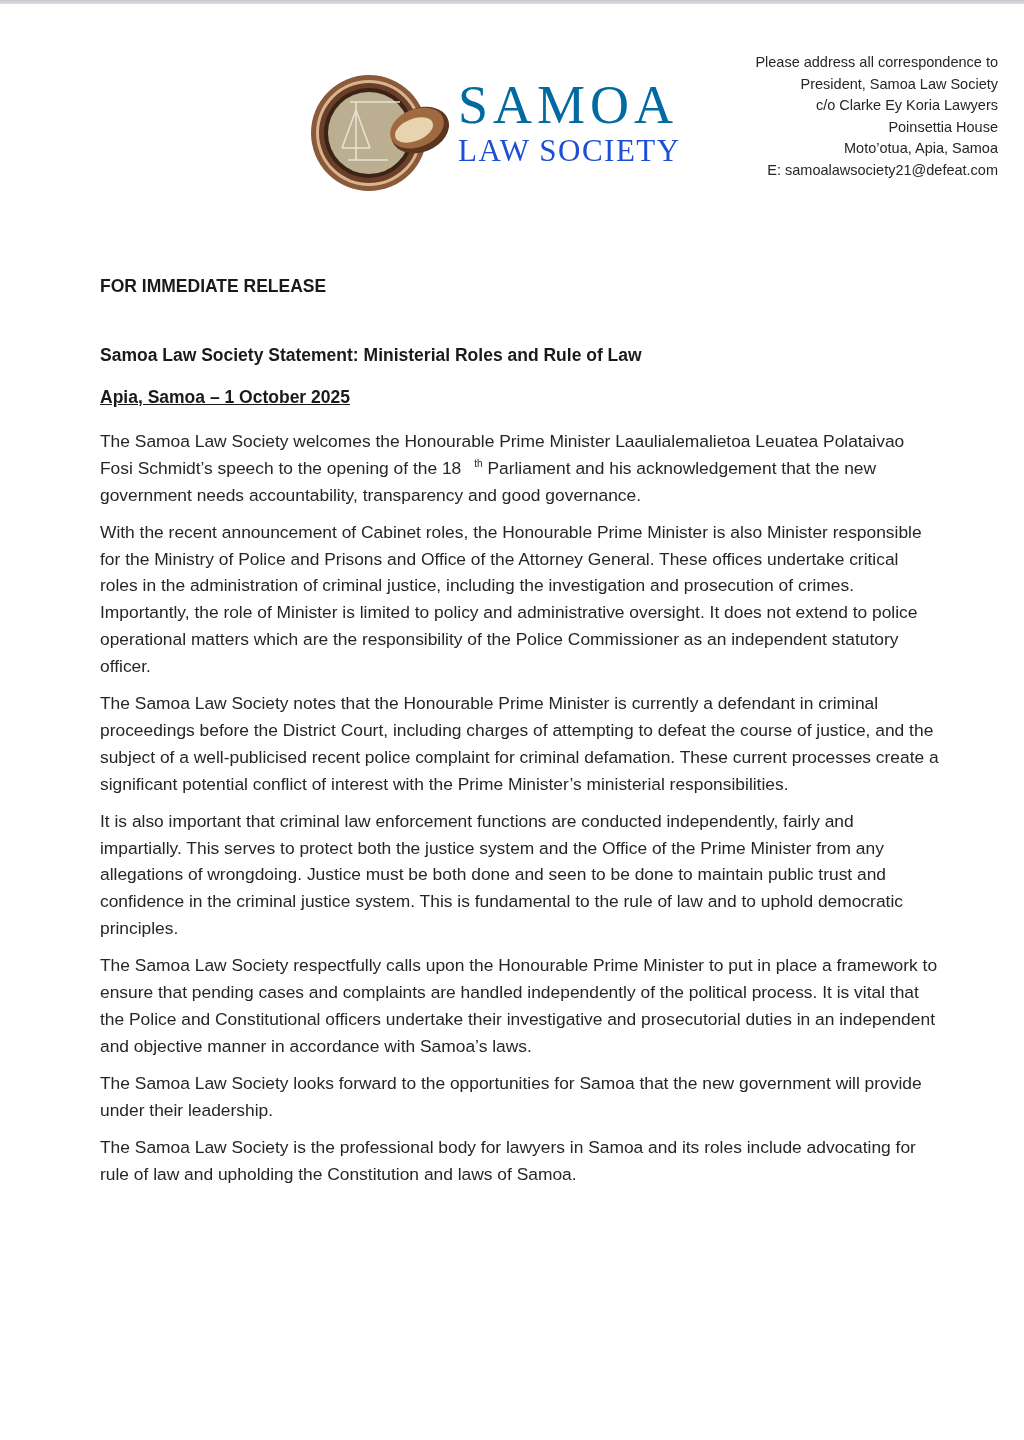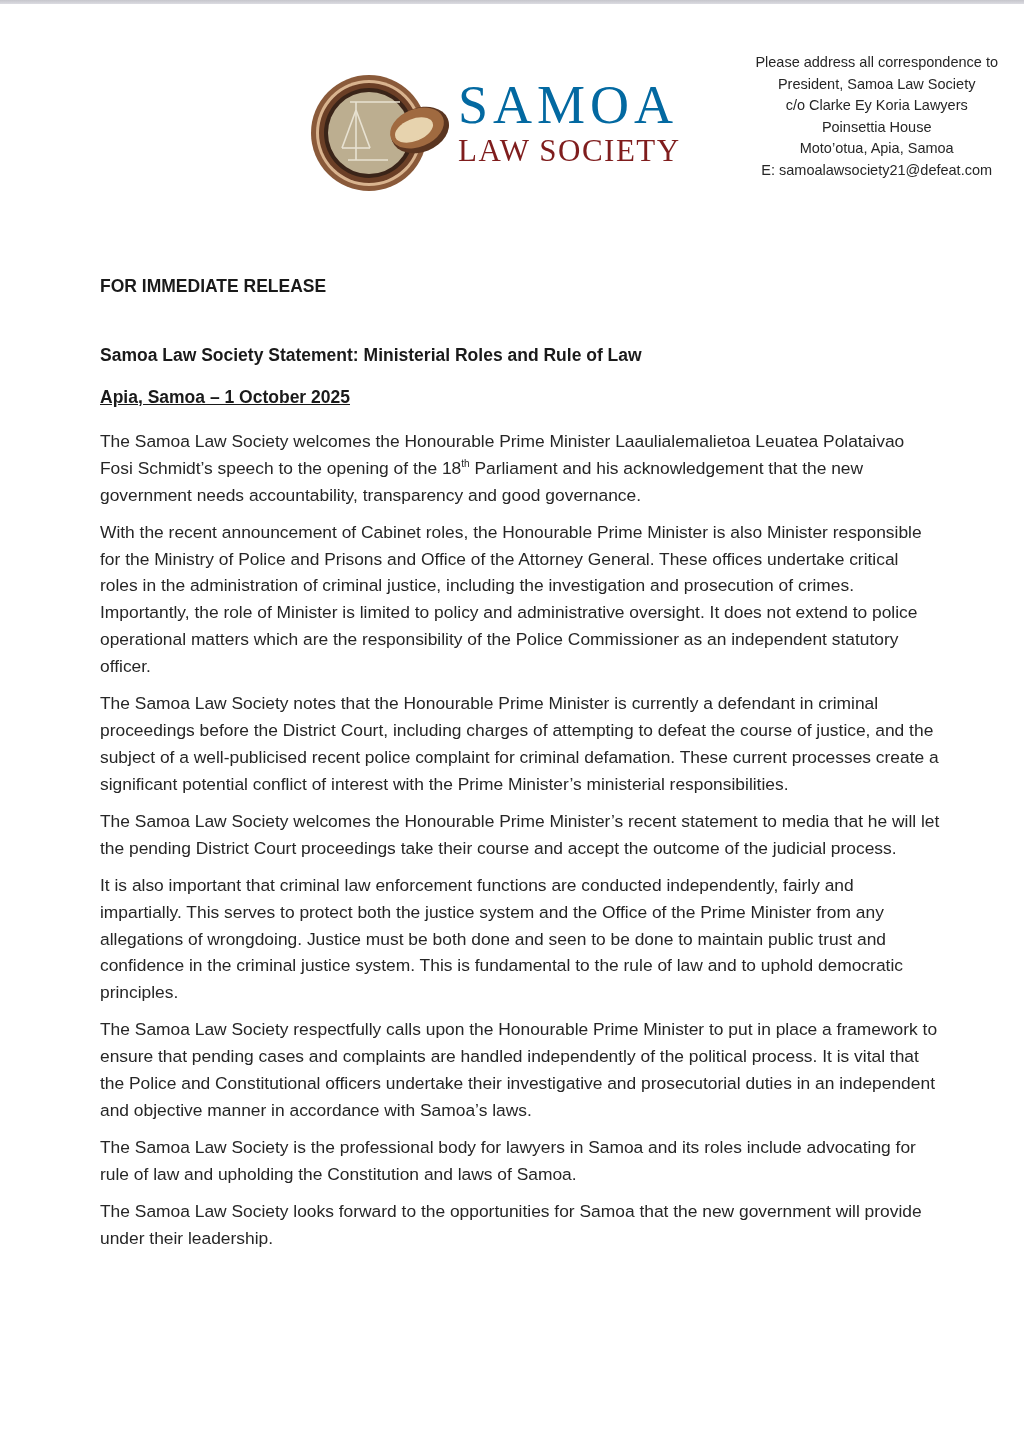--- a/index.html
+++ b/index.html
@@ -21,39 +21,39 @@
     }
     .logo svg.mark { position: absolute; left: 0; top: 0; }
     .logo-title {
       position: absolute; left: 150px; top: 6px;
       font-family: "Liberation Serif", "DejaVu Serif", serif;
       font-size: 54px; letter-spacing: 5px; color: #0369a1; line-height: 1;
     }
     .logo-sub {
       position: absolute; left: 150px; top: 63px;
       font-family: "Liberation Serif", "DejaVu Serif", serif;
-      font-size: 31px; letter-spacing: 1.5px; color: #7f1d1d; line-height: 1;
+      font-size: 31px; letter-spacing: 1.5px; color: #1d4ed8; line-height: 1;
     }
     .address {
       position: absolute; right: 26px; top: 52px;
-      text-align: center; font-size: 14.5px; line-height: 21.6px; color: #262626;
+      text-align: right; font-size: 14.5px; line-height: 21.6px; color: #262626;
     }
     .address div { white-space: nowrap; }
     .heading {
       position: absolute; left: 100px; font-weight: bold; font-size: 17.5px; color: #1a1a1a; margin-top: 40px;
     }
     .release { top: 236px; }
     .statement-title { top: 305px; }
     .dateline { top: 347px; text-decoration: underline; }
     .body-text {
       position: absolute; left: 100px; top: 428px; width: 840px;
       font-size: 17.4px; line-height: 26.8px; color: #262626;
     }
     .body-text p { margin: 0 0 10.5px 0; }
-    sup { font-size: 10px; line-height: 0; }
+    sup { font-size: 10px; line-height: 0; margin-left: 13px; }
     .ends {
       position: absolute; left: 100px; top: 1409px; font-weight: bold; font-size: 17.5px; color: #1a1a1a; margin-top: 36px;
     }
   </style>
 </head>
 <body>
 
 <div class="top-edge"></div>
 
 <div class="logo">
@@ -89,20 +89,19 @@
 </div>
 
 <div class="heading release">FOR IMMEDIATE RELEASE</div>
 <div class="heading statement-title">Samoa Law Society Statement: Ministerial Roles and Rule of Law</div>
 <div class="heading dateline">Apia, Samoa – 1 October 2025</div>
 
 <div class="body-text">
   <p><span>The Samoa Law Society welcomes the Honourable Prime Minister Laaulialemalietoa Leuatea Polataivao Fosi Schmidt’s speech to the opening of the 18</span><sup>th</sup><span> Parliament and his acknowledgement that the new government needs accountability, transparency and good governance.</span></p>
   <p>With the recent announcement of Cabinet roles, the Honourable Prime Minister is also Minister responsible for the Ministry of Police and Prisons and Office of the Attorney General. These offices undertake critical roles in the administration of criminal justice, including the investigation and prosecution of crimes. Importantly, the role of Minister is limited to policy and administrative oversight. It does not extend to police operational matters which are the responsibility of the Police Commissioner as an independent statutory officer.</p>
   <p>The Samoa Law Society notes that the Honourable Prime Minister is currently a defendant in criminal proceedings before the District Court, including charges of attempting to defeat the course of justice, and the subject of a well-publicised recent police complaint for criminal defamation. These current processes create a significant potential conflict of interest with the Prime Minister’s ministerial responsibilities.</p>
-  <p>The Samoa Law Society welcomes the Honourable Prime Minister’s recent statement to media that he will let the pending District Court proceedings take their course and accept the outcome of the judicial process.</p>
   <p>It is also important that criminal law enforcement functions are conducted independently, fairly and impartially. This serves to protect both the justice system and the Office of the Prime Minister from any allegations of wrongdoing. Justice must be both done and seen to be done to maintain public trust and confidence in the criminal justice system. This is fundamental to the rule of law and to uphold democratic principles.</p>
   <p>The Samoa Law Society respectfully calls upon the Honourable Prime Minister to put in place a framework to ensure that pending cases and complaints are handled independently of the political process. It is vital that the Police and Constitutional officers undertake their investigative and prosecutorial duties in an independent and objective manner in accordance with Samoa’s laws.</p>
+  <p>The Samoa Law Society looks forward to the opportunities for Samoa that the new government will provide under their leadership.</p>
   <p>The Samoa Law Society is the professional body for lawyers in Samoa and its roles include advocating for rule of law and upholding the Constitution and laws of Samoa.</p>
-  <p>The Samoa Law Society looks forward to the opportunities for Samoa that the new government will provide under their leadership.</p>
 </div>
 
 <div class="ends">ENDS</div>
 
 </body></html>

